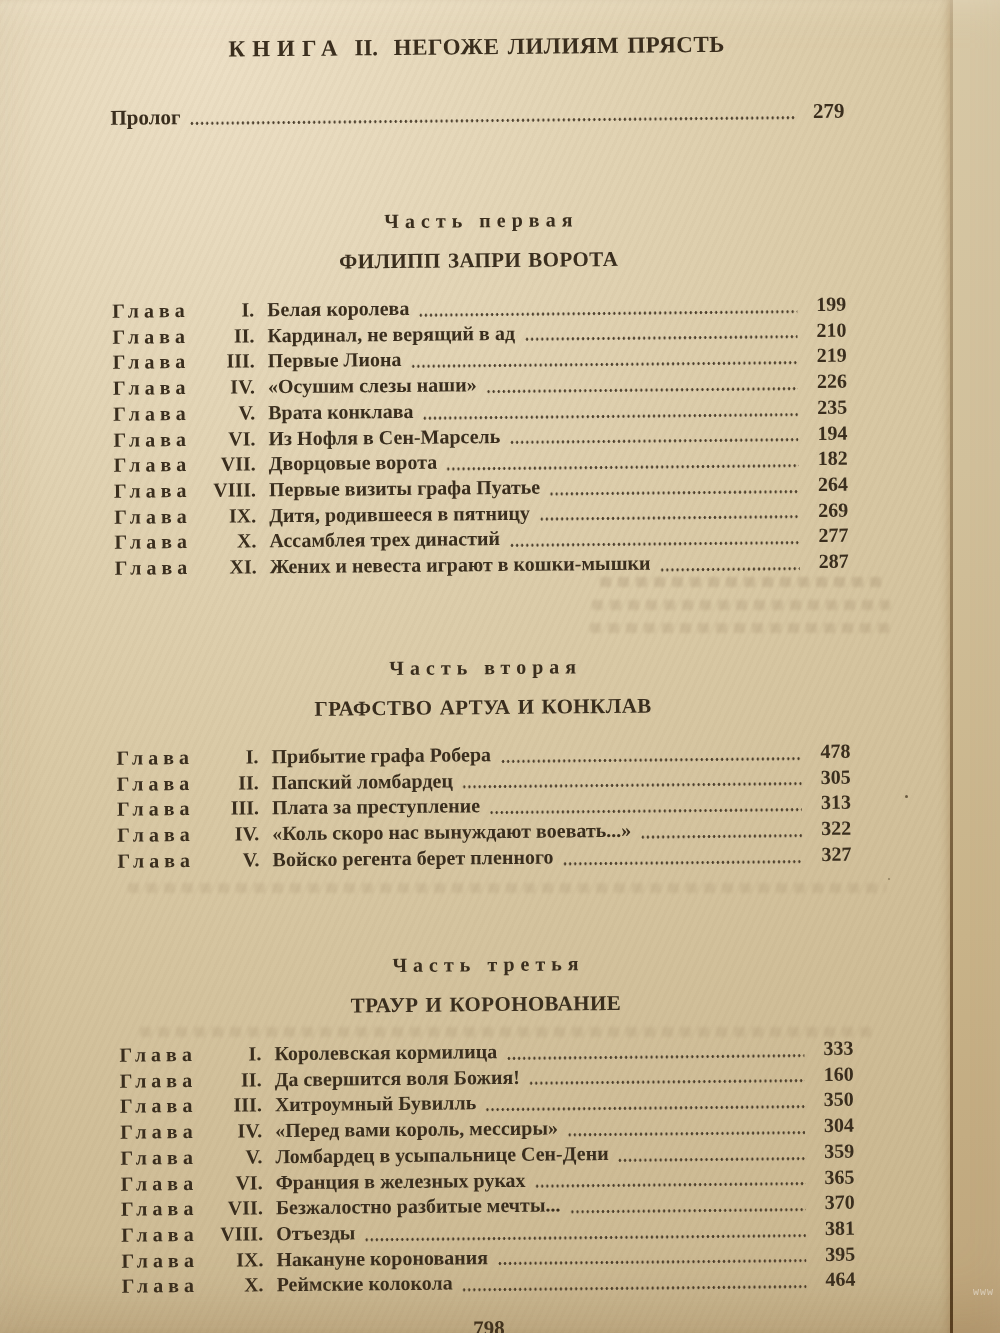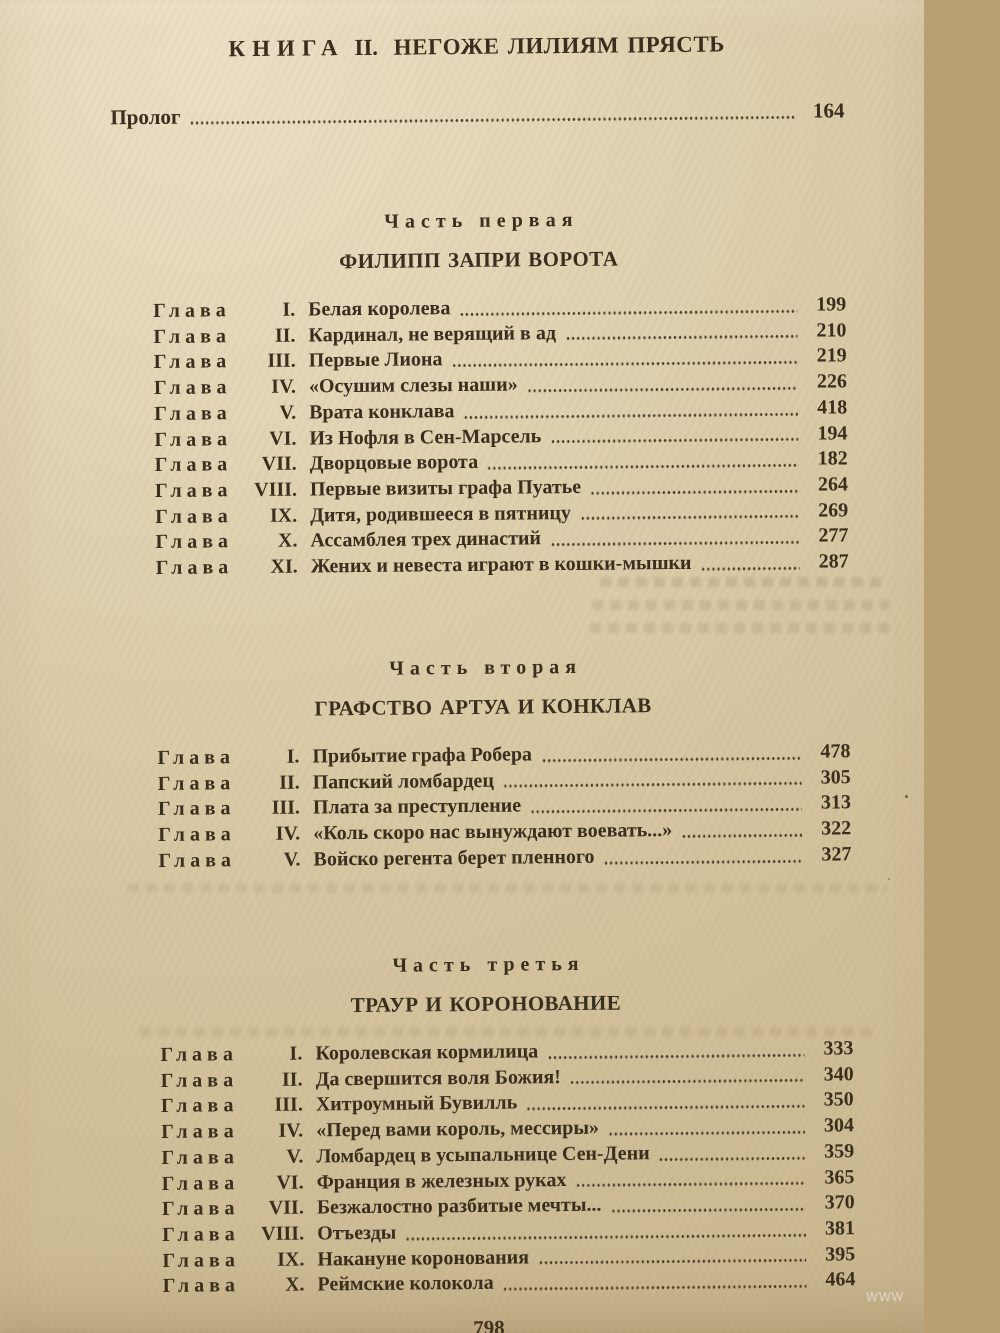--- a/index.html
+++ b/index.html
@@ -1,21 +1,21 @@
 <!DOCTYPE html>
 <html><head>
 <meta charset="utf-8">
 <style>
   html,body{margin:0;padding:0;}
   body{
     width:1000px;height:1333px;overflow:hidden;
     font-family:"Liberation Serif", serif;
     background:#b9a074;
   }
-  .photo{position:relative;width:924px;height:1333px;overflow:hidden;}
+  .photo{position:relative;width:1000px;height:1333px;overflow:hidden;}
 
   
   .edge-strip{
     position:absolute;top:0;right:0;width:52px;height:1333px;
     background:linear-gradient(180deg,#d8c9a7 0%,#d2c19c 35%,#c9b48a 70%,#bfa67c 100%);
   }
   .edge-line{
     position:absolute;top:0;left:948px;width:5px;height:1333px;
     background:linear-gradient(180deg,rgba(122,94,56,.30) 0%,rgba(104,78,42,.55) 40%,rgba(88,62,30,.80) 75%,rgba(74,50,22,.9) 100%);
     filter:blur(.6px);
@@ -56,41 +56,41 @@
   .ch-page{min-width:44px;text-align:right;}
 
   .prologue{position:absolute;top:101px;left:115px;width:734px;font-size:21px;line-height:26px;}
 
   .part-slot{position:absolute;left:115px;width:734px;}
   .p0{top:208px}.p1{top:655px}.p2{top:952px}
   .part-heading{font-weight:700;font-size:20px;line-height:24px;letter-spacing:6px;
                 text-align:center;margin-bottom:15px;padding-left:6px;}
   .section-title{font-weight:700;font-size:21px;line-height:27px;letter-spacing:.4px;
                  word-spacing:1.5px;text-align:center;margin-bottom:21px;}
-  .ch-label{letter-spacing:5px;width:90px;margin-left:41px;}
+  .ch-label{letter-spacing:5px;width:90px;}
   .ch-num{width:52px;text-align:right;}
   .ch-title{margin-left:13px;}
 
   .folio{position:absolute;top:1318px;left:458px;width:48px;text-align:center;
          font-weight:700;font-size:21px;line-height:21px;}
 
   .ghost{position:absolute;height:10px;border-radius:2px;filter:blur(1.7px);opacity:.45;
          background:repeating-linear-gradient(90deg, rgba(125,100,70,.40) 0 11px, rgba(125,100,70,0) 11px 18px);}
   .g1{left:600px;top:577px;width:288px;}
   .g2{left:592px;top:600px;width:298px;opacity:.40;}
   .g3{left:590px;top:623px;width:300px;opacity:.38;}
   .g4{left:128px;top:883px;width:758px;opacity:.30;}
   .g5{left:140px;top:1027px;width:738px;opacity:.30;}
 
   .speck{position:absolute;width:3px;height:3px;border-radius:50%;background:rgba(60,45,25,.7);}
   .s1{left:905px;top:795px;}
   .s2{left:888px;top:878px;width:2px;height:2px;opacity:.6;}
 
-  .watermark{position:absolute;right:20px;top:1287px;
-             font-family:Liberation Sans, sans-serif;font-size:16px;letter-spacing:1px;
+  .watermark{position:absolute;right:6px;top:1287px;
+             font-family:Liberation Mono, monospace;font-size:10px;letter-spacing:1px;
              color:rgba(255,255,255,.55);filter:blur(.4px);}
 </style>
 </head>
 <body>
 
 <div class="photo">
   <div class="edge-strip"></div>
   <div class="edge-line"></div>
   <div class="sheet"></div>
 
@@ -98,21 +98,21 @@
 
     <div class="hdr">
       <span class="hdr-series">КНИГА</span>
       <span class="hdr-num">II.</span>
       <span class="hdr-title">НЕГОЖЕ ЛИЛИЯМ ПРЯСТЬ</span>
     </div>
 
     <div class="row prologue">
       <span>Пролог</span>
       <span class="leader"></span>
-      <span class="ch-page">164</span>
+      <span class="ch-page">279</span>
     </div>
 
     <div class="part-slot p0">
         <div class="part-heading">Часть первая</div>
         <div class="section-title">ФИЛИПП ЗАПРИ ВОРОТА</div>
         <div class="rows">
           <div class="row">
             <span class="ch-label">Глава</span>
             <span class="ch-num">I.</span>
             <span class="ch-title">Белая королева</span>
@@ -138,21 +138,21 @@
             <span class="ch-num">IV.</span>
             <span class="ch-title">«Осушим слезы наши»</span>
             <span class="leader"></span>
             <span class="ch-page">226</span>
           </div>
           <div class="row">
             <span class="ch-label">Глава</span>
             <span class="ch-num">V.</span>
             <span class="ch-title">Врата конклава</span>
             <span class="leader"></span>
-            <span class="ch-page">418</span>
+            <span class="ch-page">235</span>
           </div>
           <div class="row">
             <span class="ch-label">Глава</span>
             <span class="ch-num">VI.</span>
             <span class="ch-title">Из Нофля в Сен-Марсель</span>
             <span class="leader"></span>
             <span class="ch-page">194</span>
           </div>
           <div class="row">
             <span class="ch-label">Глава</span>
@@ -241,21 +241,21 @@
             <span class="ch-num">I.</span>
             <span class="ch-title">Королевская кормилица</span>
             <span class="leader"></span>
             <span class="ch-page">333</span>
           </div>
           <div class="row">
             <span class="ch-label">Глава</span>
             <span class="ch-num">II.</span>
             <span class="ch-title">Да свершится воля Божия!</span>
             <span class="leader"></span>
-            <span class="ch-page">340</span>
+            <span class="ch-page">160</span>
           </div>
           <div class="row">
             <span class="ch-label">Глава</span>
             <span class="ch-num">III.</span>
             <span class="ch-title">Хитроумный Бувилль</span>
             <span class="leader"></span>
             <span class="ch-page">350</span>
           </div>
           <div class="row">
             <span class="ch-label">Глава</span>

